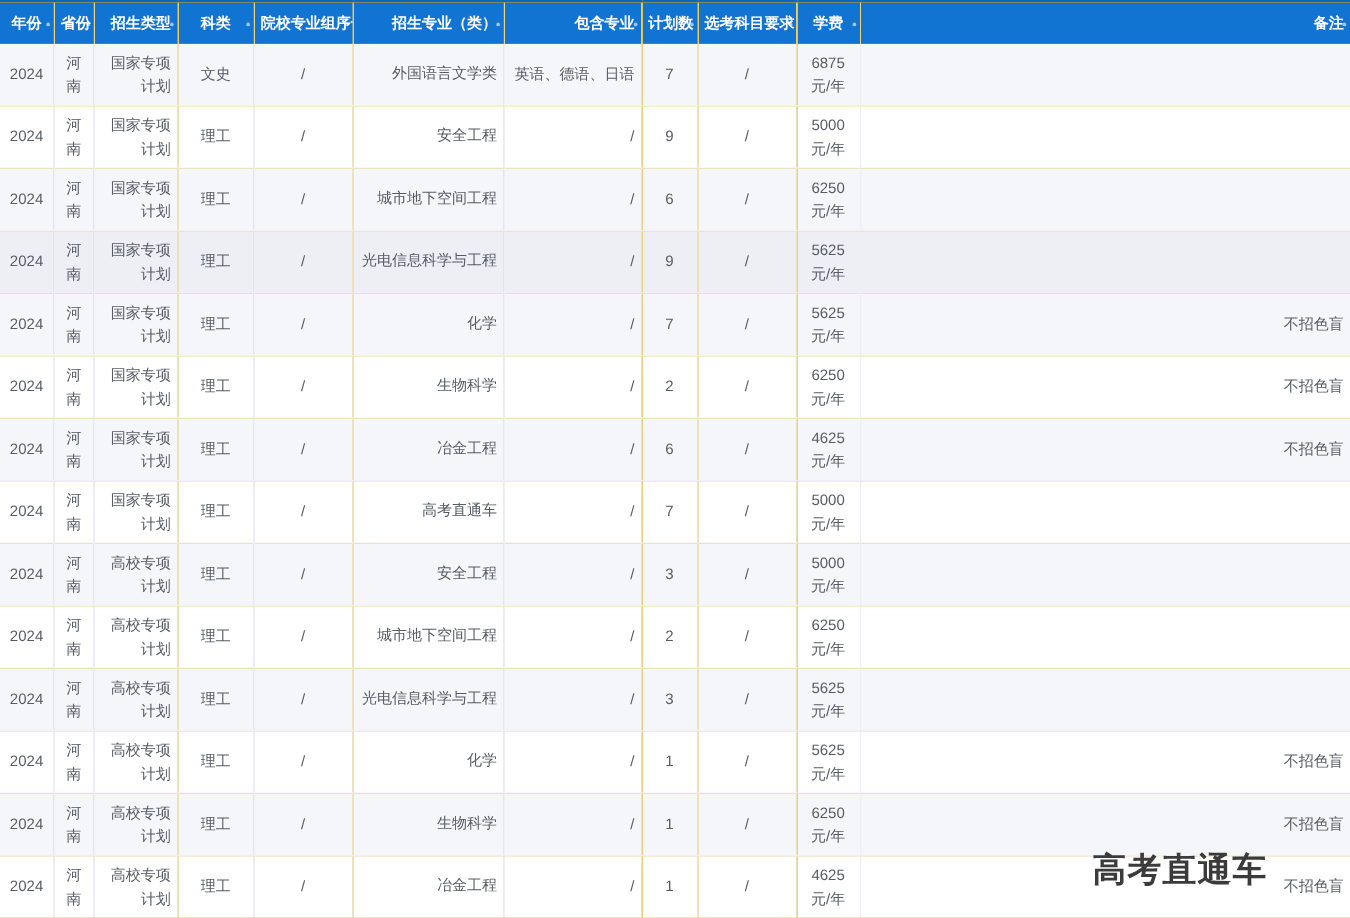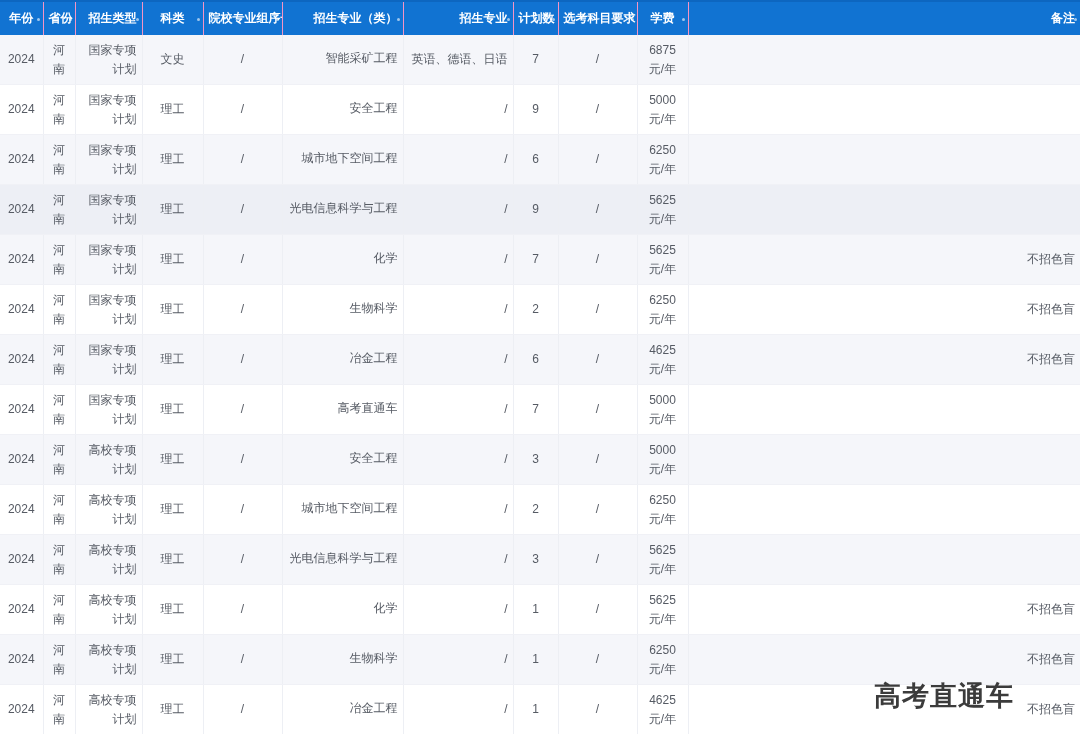--- a/index.html
+++ b/index.html
@@ -3,21 +3,21 @@
 <meta charset="utf-8">
 <style>
   html, body { margin: 0; padding: 0; }
   body {
     width: 1080px; height: 734px; overflow: hidden;
     background: #ffffff;
     font-family: "Liberation Sans", "DejaVu Sans", sans-serif;
   }
   #page {
     position: relative; width: 1080px; height: 734px; overflow: hidden;
-    background: #ec4899;
+    background: #eab308;
   }
   table#admissions {
     border-collapse: collapse; table-layout: fixed;
     width: 1080px;
   }
   thead th {
     background: #1173d2;
     border-top: 2px solid #0d66c0;
     border-right: 1px solid rgba(255,255,255,0.42);
     color: #ffffff;
@@ -84,35 +84,35 @@
         <col style="width: 392px;">
       </colgroup>
     <thead>
       <tr>
           <th class="ac col-year"><span>年份</span><span class="sort-dot"></span></th>
           <th class="ac col-province"><span>省份</span><span class="sort-dot"></span></th>
           <th class="al col-type"><span>招生类型</span><span class="sort-dot"></span></th>
           <th class="ac col-subject"><span>科类</span><span class="sort-dot"></span></th>
           <th class="ac col-group"><span>院校专业组序号</span><span class="sort-dot"></span></th>
           <th class="al col-major"><span>招生专业（类）</span><span class="sort-dot"></span></th>
-          <th class="al col-included"><span>招生专业</span><span class="sort-dot"></span></th>
+          <th class="al col-included"><span>包含专业</span><span class="sort-dot"></span></th>
           <th class="ac col-plan"><span>计划数</span><span class="sort-dot"></span></th>
           <th class="ac col-elective"><span>选考科目要求</span><span class="sort-dot"></span></th>
           <th class="ac col-fee"><span>学费</span><span class="sort-dot"></span></th>
           <th class="al col-remark"><span>备注</span><span class="sort-dot"></span></th>
         </tr>
     </thead>
     <tbody>
         <tr>
           <td class="ac col-year"><span>2024</span></td>
           <td class="ac col-province"><span>河南</span></td>
           <td class="al col-type"><span>国家专项计划</span></td>
           <td class="ac col-subject"><span>文史</span></td>
           <td class="ac col-group"><span>/</span></td>
-          <td class="al col-major"><span>智能采矿工程</span></td>
+          <td class="al col-major"><span>外国语言文学类</span></td>
           <td class="al col-included"><span>英语、德语、日语</span></td>
           <td class="ac col-plan"><span>7</span></td>
           <td class="ac col-elective"><span>/</span></td>
           <td class="ac col-fee">
             <span class="fee-line">6875</span>
             <span class="fee-line">元/年</span>
           </td>
           <td class="al col-remark"><span></span></td>
         </tr>
         <tr>

